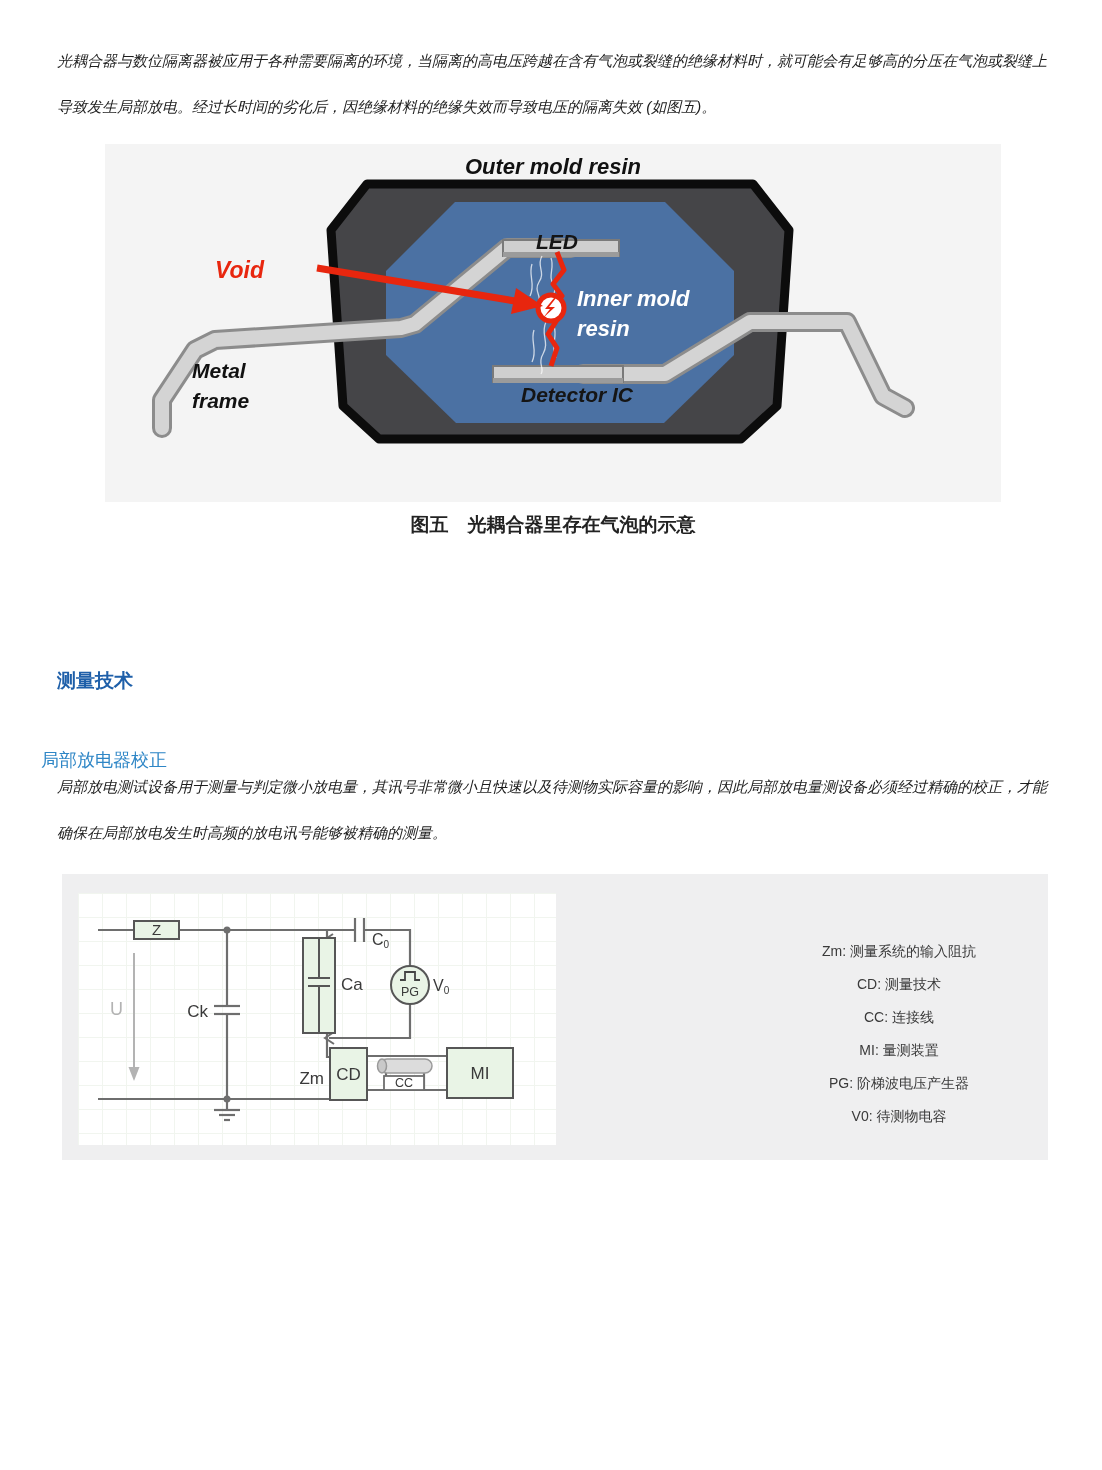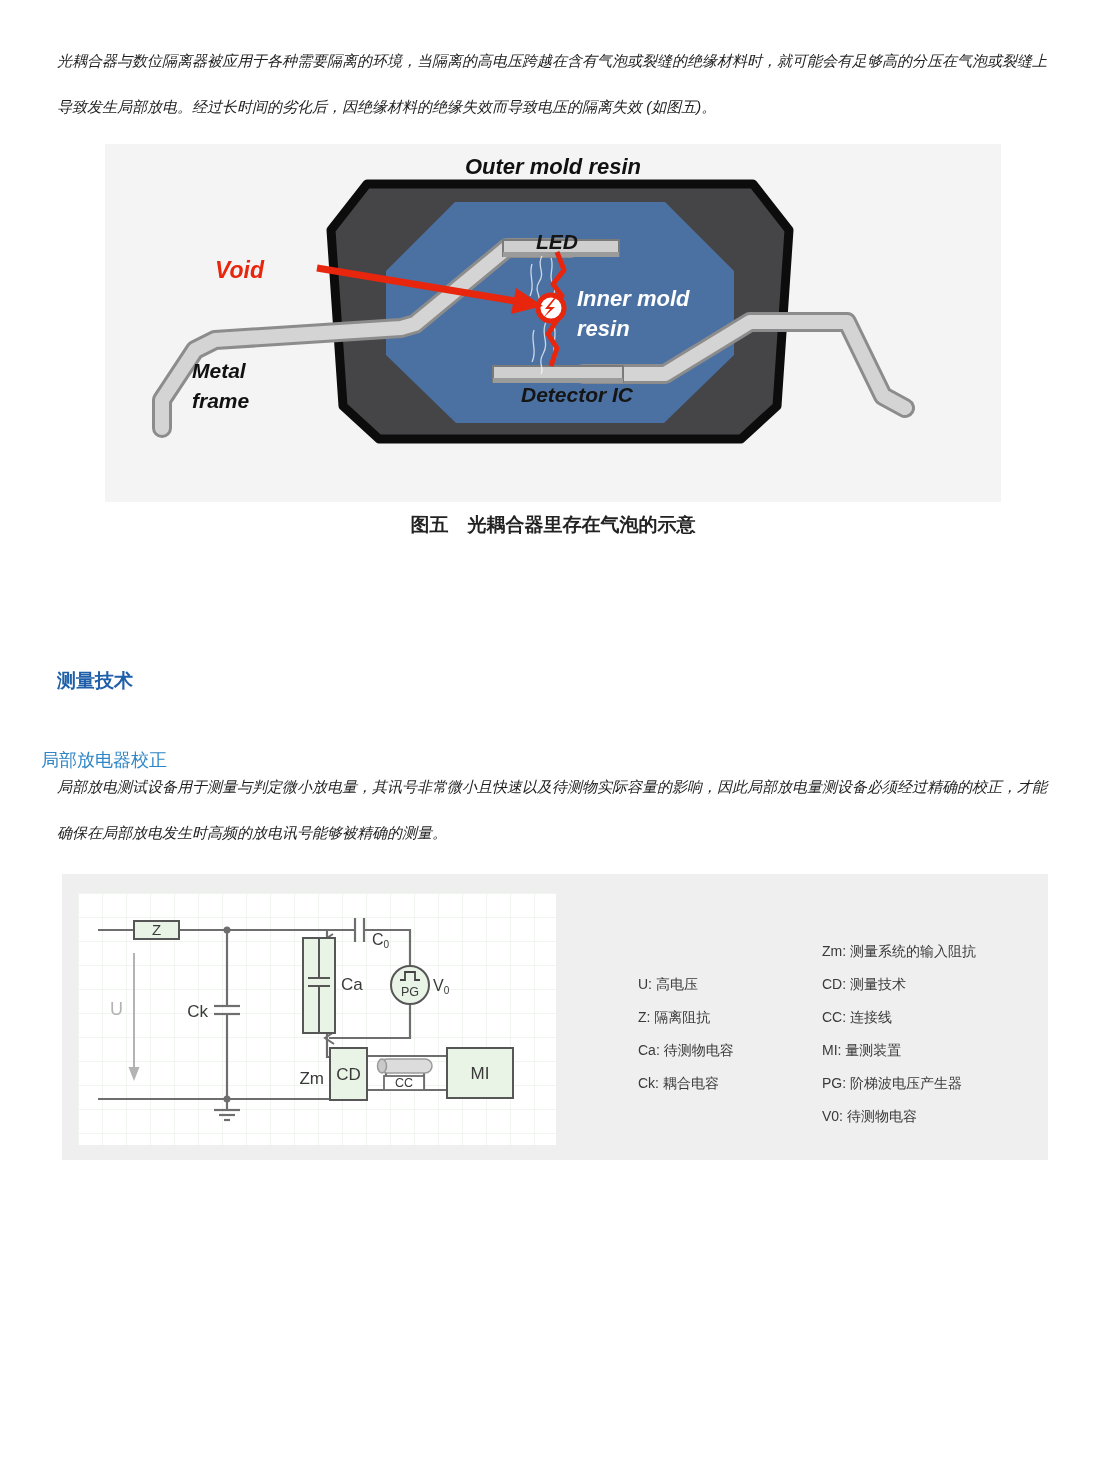--- a/index.html
+++ b/index.html
@@ -196,27 +196,21 @@
       <text x="294" y="52" font-size="16" fill="#3a3a3a"><tspan>C</tspan><tspan font-size="10" dy="3">0</tspan></text>
       <text x="332" y="103" text-anchor="middle" font-size="12.5" fill="#3a3a3a">PG</text>
       <text x="355" y="98" font-size="16" fill="#3a3a3a"><tspan>V</tspan><tspan font-size="10" dy="3">0</tspan></text>
       <text x="246" y="191" text-anchor="end" font-size="17" fill="#3a3a3a">Zm</text>
       <text x="270.5" y="187" text-anchor="middle" font-size="17" fill="#3a3a3a">CD</text>
       <text x="326" y="194" text-anchor="middle" font-size="12.5" fill="#3a3a3a">CC</text>
       <text x="402" y="186" text-anchor="middle" font-size="17" fill="#3a3a3a">MI</text>
     </svg>
   </div>
 
-  <div class="legend-col" style="left:576px;top:94px;">
-    <div class="legend-item">U: 高电压</div>
-    <div class="legend-item">Z: 隔离阻抗</div>
-    <div class="legend-item">Ca: 待测物电容</div>
-    <div class="legend-item">Ck: 耦合电容</div>
-  </div>
-  <div class="legend-col" style="left:760px;top:61px;">
+  <div class="legend-col" style="left:760px;top:61px;text-align:center;">
     <div class="legend-item">Zm: 测量系统的输入阻抗</div>
     <div class="legend-item">CD: 测量技术</div>
     <div class="legend-item">CC: 连接线</div>
     <div class="legend-item">MI: 量测装置</div>
     <div class="legend-item">PG: 阶梯波电压产生器</div>
     <div class="legend-item">V0: 待测物电容</div>
   </div>
 </div>
 
 </body></html>

